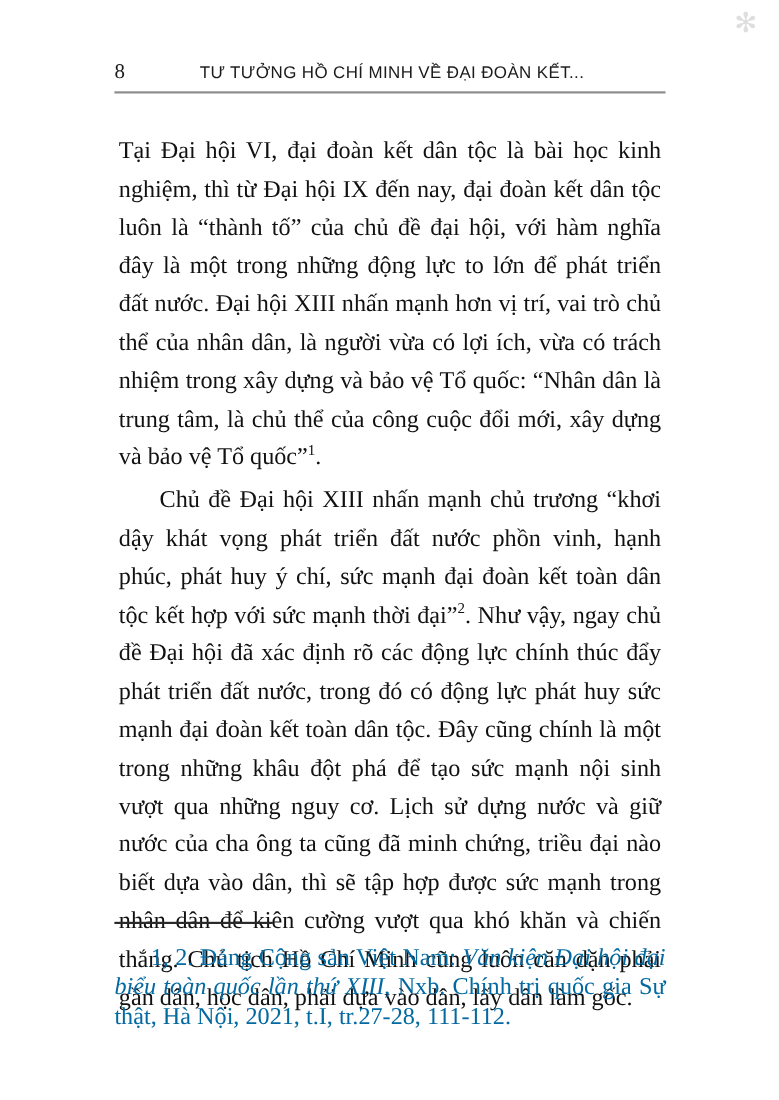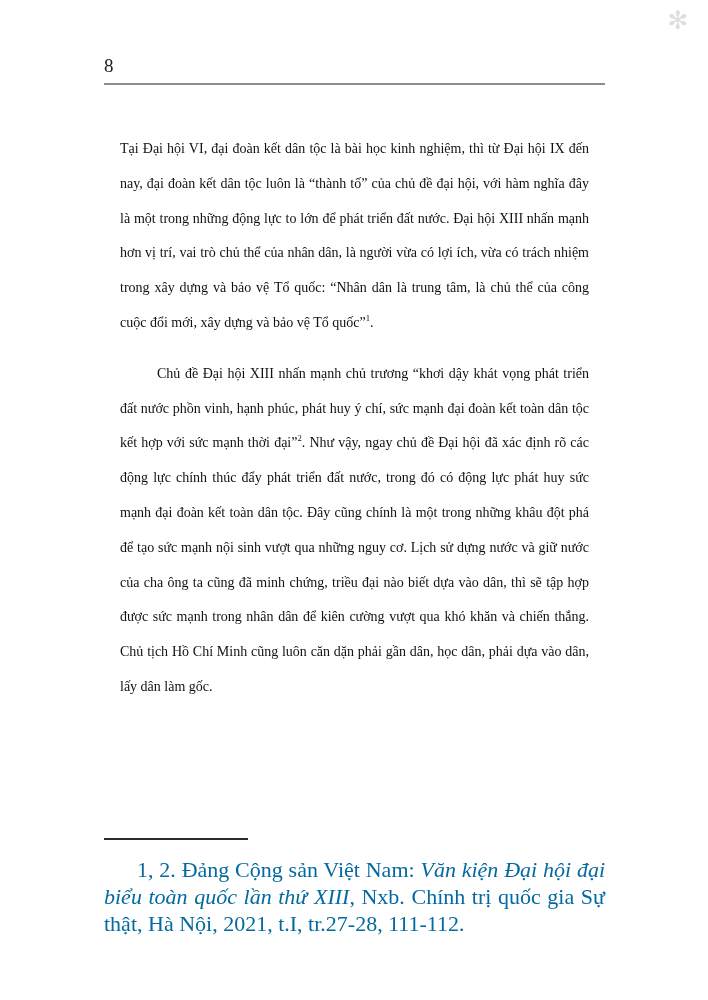--- a/index.html
+++ b/index.html
@@ -84,22 +84,22 @@
 
   
   .body-block {
     position: absolute;
     left: 104px;
     top: 116px;
     width: 501px;
   }
 
   .para {
-    margin: 16px;
-    font-size: 14px;
+    margin: 4px;
+    font-size: 22px;
     line-height: 34.8px;
     text-align: justify;
     text-justify: inter-word;
     text-indent: 37px;
     color: #111111;
     hyphens: none;
   }
 
   .para.first {
     text-indent: 0;
@@ -143,20 +143,21 @@
 </head>
 <body>
 
 <div class="page">
 
   <div class="corner-mark">✻</div>
 
   <div class="header">
     <div class="header-inner">
       <span class="folio">8</span>
+      <span class="running-title">TƯ TƯỞNG HỒ CHÍ MINH VỀ ĐẠI ĐOÀN KẾT...</span>
     </div>
     <div class="header-rule"></div>
   </div>
 
   <div class="body-block">
 
     <p class="para first"><span>Tại Đại hội VI, đại đoàn kết dân tộc là bài học kinh nghiệm, thì từ Đại hội IX đến nay, đại đoàn kết dân tộc luôn là “thành tố” của chủ đề đại hội, với hàm nghĩa đây là một trong những động lực to lớn để phát triển đất nước. Đại hội XIII nhấn mạnh hơn vị trí, vai trò chủ thể của nhân dân, là người vừa có lợi ích, vừa có trách nhiệm trong xây dựng và bảo vệ Tổ quốc: “Nhân dân là trung tâm, là chủ thể của công cuộc đổi mới, xây dựng và bảo vệ Tổ quốc”</span><sup class="fn">1</sup><span>.</span></p>
 
 
     <p class="para"><span>Chủ đề Đại hội XIII nhấn mạnh chủ trương “khơi dậy khát vọng phát triển đất nước phồn vinh, hạnh phúc, phát huy ý chí, sức mạnh đại đoàn kết toàn dân tộc kết hợp với sức mạnh thời đại”</span><sup class="fn">2</sup><span>. Như vậy, ngay chủ đề Đại hội đã xác định rõ các động lực chính thúc đẩy phát triển đất nước, trong đó có động lực phát huy sức mạnh đại đoàn kết toàn dân tộc. Đây cũng chính là một trong những khâu đột phá để tạo sức mạnh nội sinh vượt qua những nguy cơ. Lịch sử dựng nước và giữ nước của cha ông ta cũng đã minh chứng, triều đại nào biết dựa vào dân, thì sẽ tập hợp được sức mạnh trong nhân dân để kiên cường vượt qua khó khăn và chiến thắng. Chủ tịch Hồ Chí Minh cũng luôn căn dặn phải gần dân, học dân, phải dựa vào dân, lấy dân làm gốc.</span></p>

